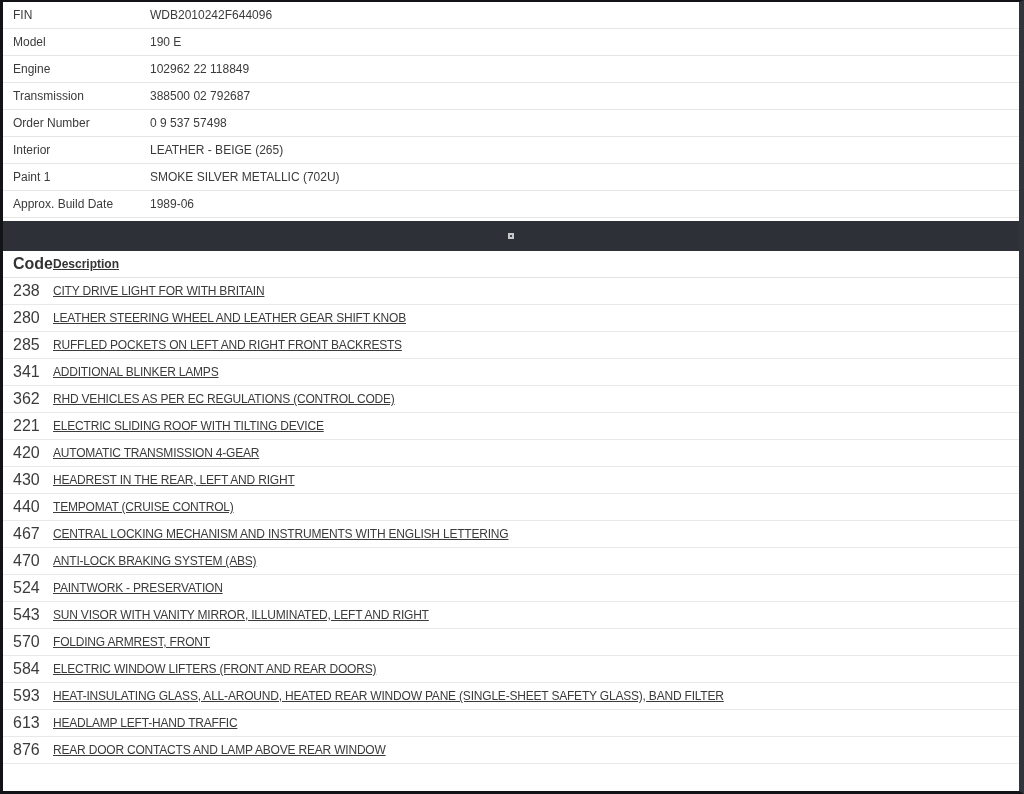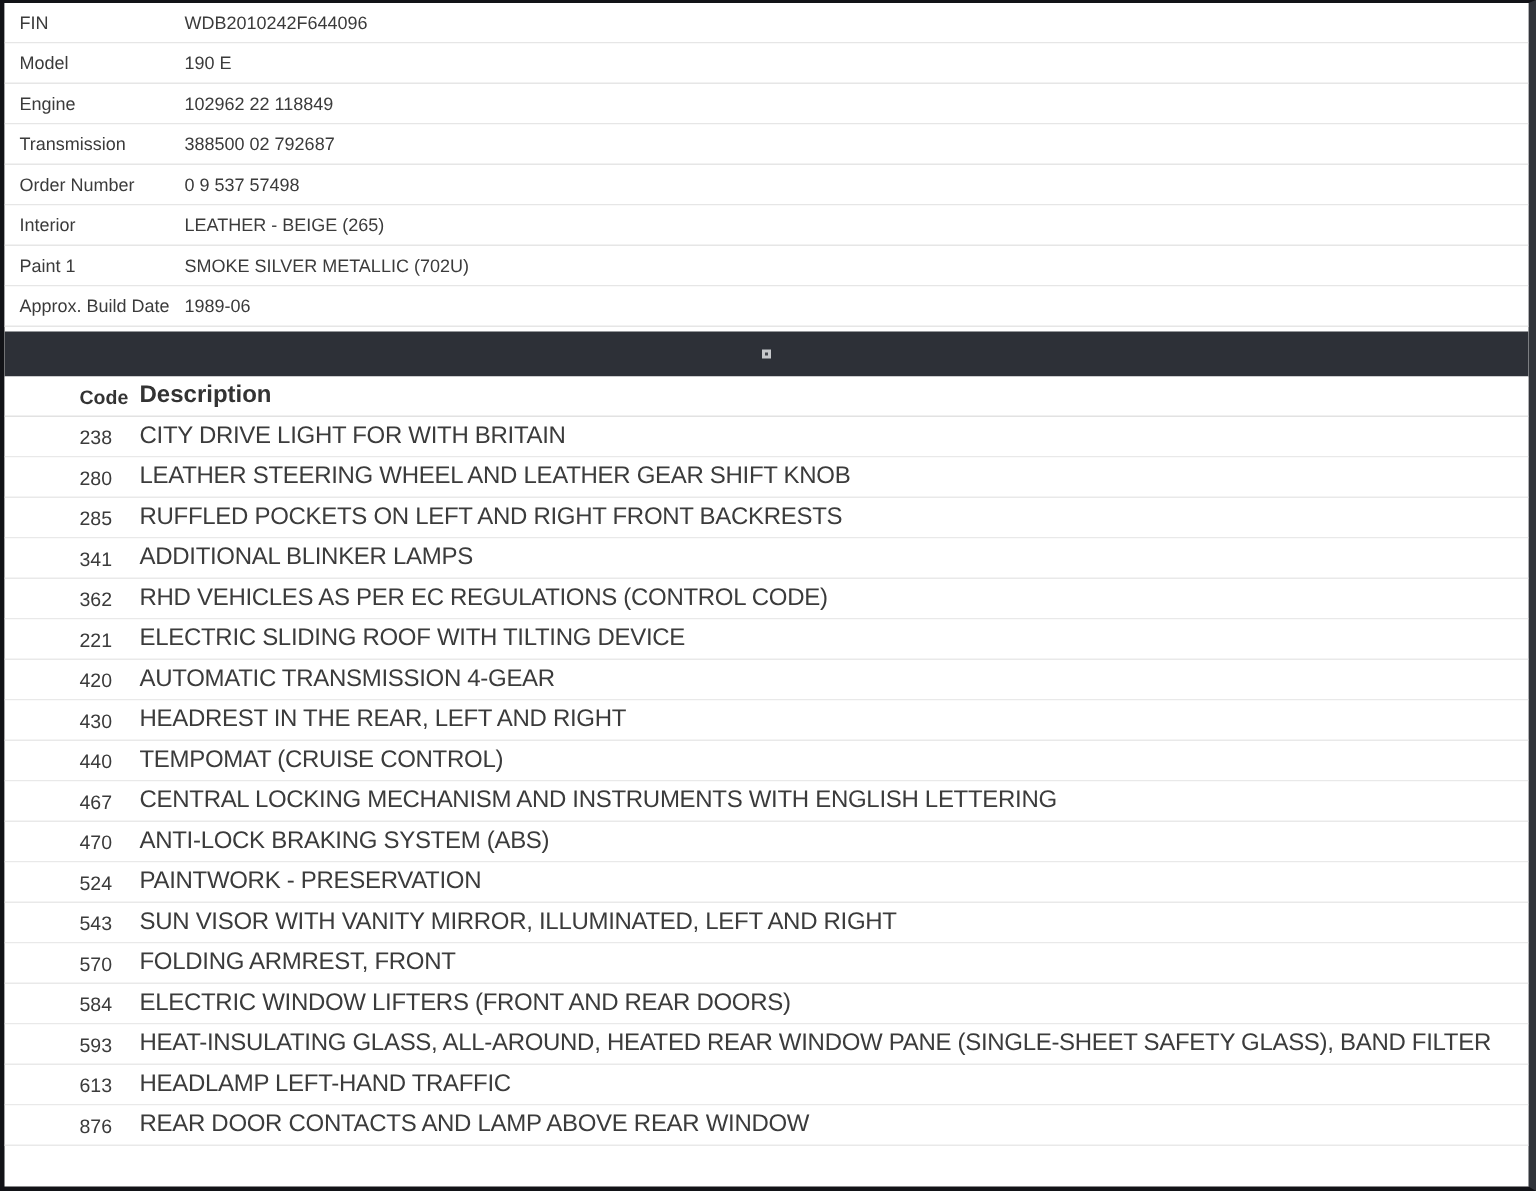--- a/index.html
+++ b/index.html
@@ -16,20 +16,21 @@
     overflow:hidden;
   }
 
   
   .info-table { width:100%; }
   .info-row {
     display:flex; align-items:center;
     height:27px;
     border-bottom:1px solid #e6e6e6;
     background:#fff;
+    gap:27px;
   }
   .info-label {
     flex:0 0 120px;
     padding-left:10px;
     font-size:12px;
     color:#3b3b3b;
   }
   .info-value {
     font-size:12px;
     color:#3b3b3b;
@@ -59,29 +60,29 @@
   .opt-row {
     display:flex; align-items:center;
     height:27px;
     border-bottom:1px solid #e9e9e9;
     background:#fff;
   }
   .opt-row.header { border-bottom:1px solid #e2e2e2; }
   .opt-code {
     flex:0 0 50px;
     padding-left:10px;
-    font-size:13px;
-    color:#3b3b3b;
-    margin-left:40px;
+    font-size:16px;
+    color:#3b3b3b;
   }
   .opt-desc {
-    font-size:16px;
+    font-size:12px;
     letter-spacing:-0.2px;
     color:#3b3b3b;
     white-space:nowrap;
+    text-decoration:underline;
   }
   .opt-row.header .opt-code,
   .opt-row.header .opt-desc {
     font-weight:600;
     letter-spacing:0;
     color:#333;
   }
 </style>
 </head>
 <body>

